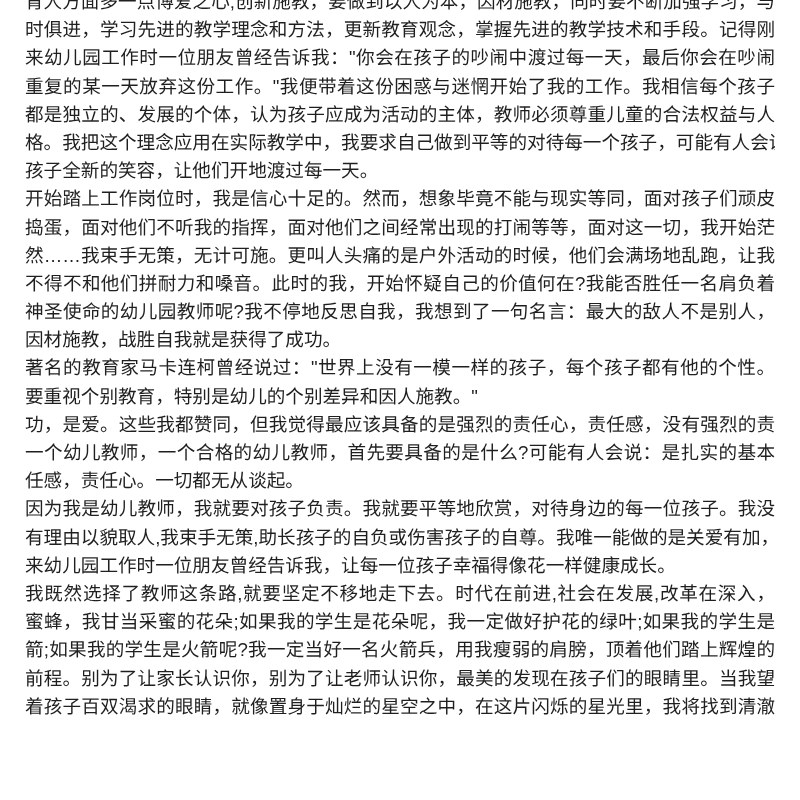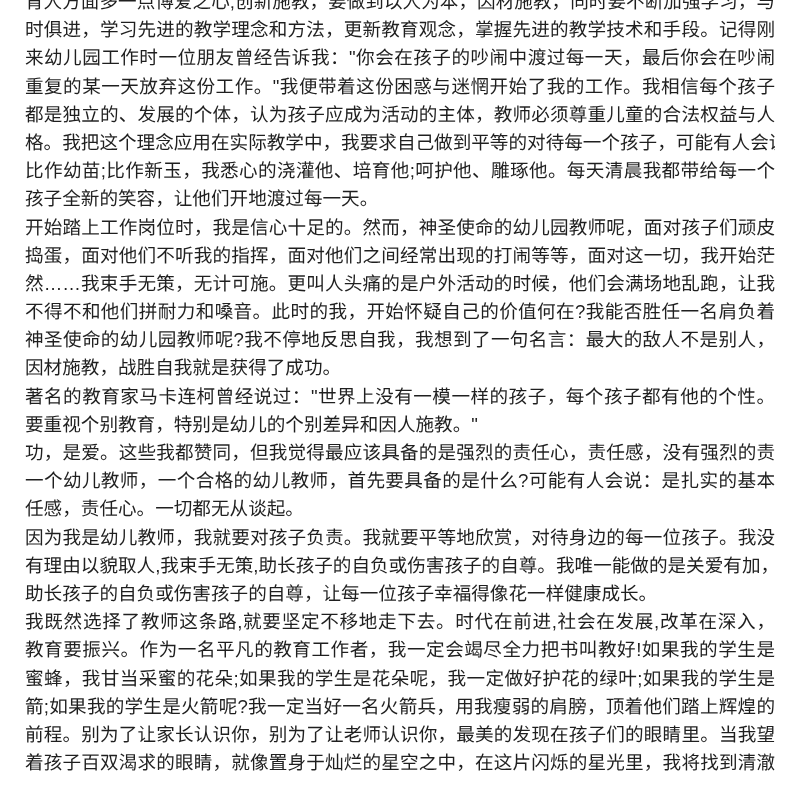--- a/index.html
+++ b/index.html
@@ -45,36 +45,34 @@
 <body style="background: rgb(255, 255, 255);">
 
 <div class="page">
   <div class="doc" id="doc" style="color: rgb(31, 31, 31);">
       <div class="line">育人方面多一点博爱之心;创新施教，要做到以人为本，因材施教，同时要不断加强学习，与</div>
       <div class="line">时俱进，学习先进的教学理念和方法，更新教育观念，掌握先进的教学技术和手段。记得刚</div>
       <div class="line">来幼儿园工作时一位朋友曾经告诉我："你会在孩子的吵闹中渡过每一天，最后你会在吵闹</div>
       <div class="line">重复的某一天放弃这份工作。"我便带着这份困惑与迷惘开始了我的工作。我相信每个孩子</div>
       <div class="line">都是独立的、发展的个体，认为孩子应成为活动的主体，教师必须尊重儿童的合法权益与人</div>
       <div class="line">格。我把这个理念应用在实际教学中，我要求自己做到平等的对待每一个孩子，可能有人会说</div>
-      <div class="line">比作幼苗;比作新玉，我悉心的浇灌他、培育他;呵护他、雕琢他。每天清晨我都带给每一个</div>
       <div class="line para-end">孩子全新的笑容，让他们开地渡过每一天。</div>
-      <div class="line">开始踏上工作岗位时，我是信心十足的。然而，神圣使命的幼儿园教师呢，面对孩子们顽皮</div>
+      <div class="line">开始踏上工作岗位时，我是信心十足的。然而，想象毕竟不能与现实等同，面对孩子们顽皮</div>
       <div class="line">捣蛋，面对他们不听我的指挥，面对他们之间经常出现的打闹等等，面对这一切，我开始茫</div>
       <div class="line">然……我束手无策，无计可施。更叫人头痛的是户外活动的时候，他们会满场地乱跑，让我</div>
       <div class="line">不得不和他们拼耐力和嗓音。此时的我，开始怀疑自己的价值何在?我能否胜任一名肩负着</div>
       <div class="line">神圣使命的幼儿园教师呢?我不停地反思自我，我想到了一句名言：最大的敌人不是别人，</div>
       <div class="line para-end">因材施教，战胜自我就是获得了成功。</div>
       <div class="line">著名的教育家马卡连柯曾经说过："世界上没有一模一样的孩子，每个孩子都有他的个性。</div>
       <div class="line para-end">要重视个别教育，特别是幼儿的个别差异和因人施教。"</div>
       <div class="line">功，是爱。这些我都赞同，但我觉得最应该具备的是强烈的责任心，责任感，没有强烈的责</div>
       <div class="line">一个幼儿教师，一个合格的幼儿教师，首先要具备的是什么?可能有人会说：是扎实的基本</div>
       <div class="line para-end">任感，责任心。一切都无从谈起。</div>
       <div class="line">因为我是幼儿教师，我就要对孩子负责。我就要平等地欣赏，对待身边的每一位孩子。我没</div>
       <div class="line">有理由以貌取人,我束手无策,助长孩子的自负或伤害孩子的自尊。我唯一能做的是关爱有加，</div>
-      <div class="line para-end">助长孩子的自负或伤害孩子的自尊，让每一位孩子幸福得像花一样健康成长。</div>
+      <div class="line para-end">来幼儿园工作时一位朋友曾经告诉我，让每一位孩子幸福得像花一样健康成长。</div>
       <div class="line">我既然选择了教师这条路,就要坚定不移地走下去。时代在前进,社会在发展,改革在深入，</div>
-      <div class="line">教育要振兴。作为一名平凡的教育工作者，我一定会竭尽全力把书叫教好!如果我的学生是</div>
       <div class="line">蜜蜂，我甘当采蜜的花朵;如果我的学生是花朵呢，我一定做好护花的绿叶;如果我的学生是</div>
       <div class="line">箭;如果我的学生是火箭呢?我一定当好一名火箭兵，用我瘦弱的肩膀，顶着他们踏上辉煌的</div>
       <div class="line">前程。别为了让家长认识你，别为了让老师认识你，最美的发现在孩子们的眼睛里。当我望</div>
       <div class="line">着孩子百双渴求的眼睛，就像置身于灿烂的星空之中，在这片闪烁的星光里，我将找到清澈</div>
     </div>
 </div>
 
 </body></html>

